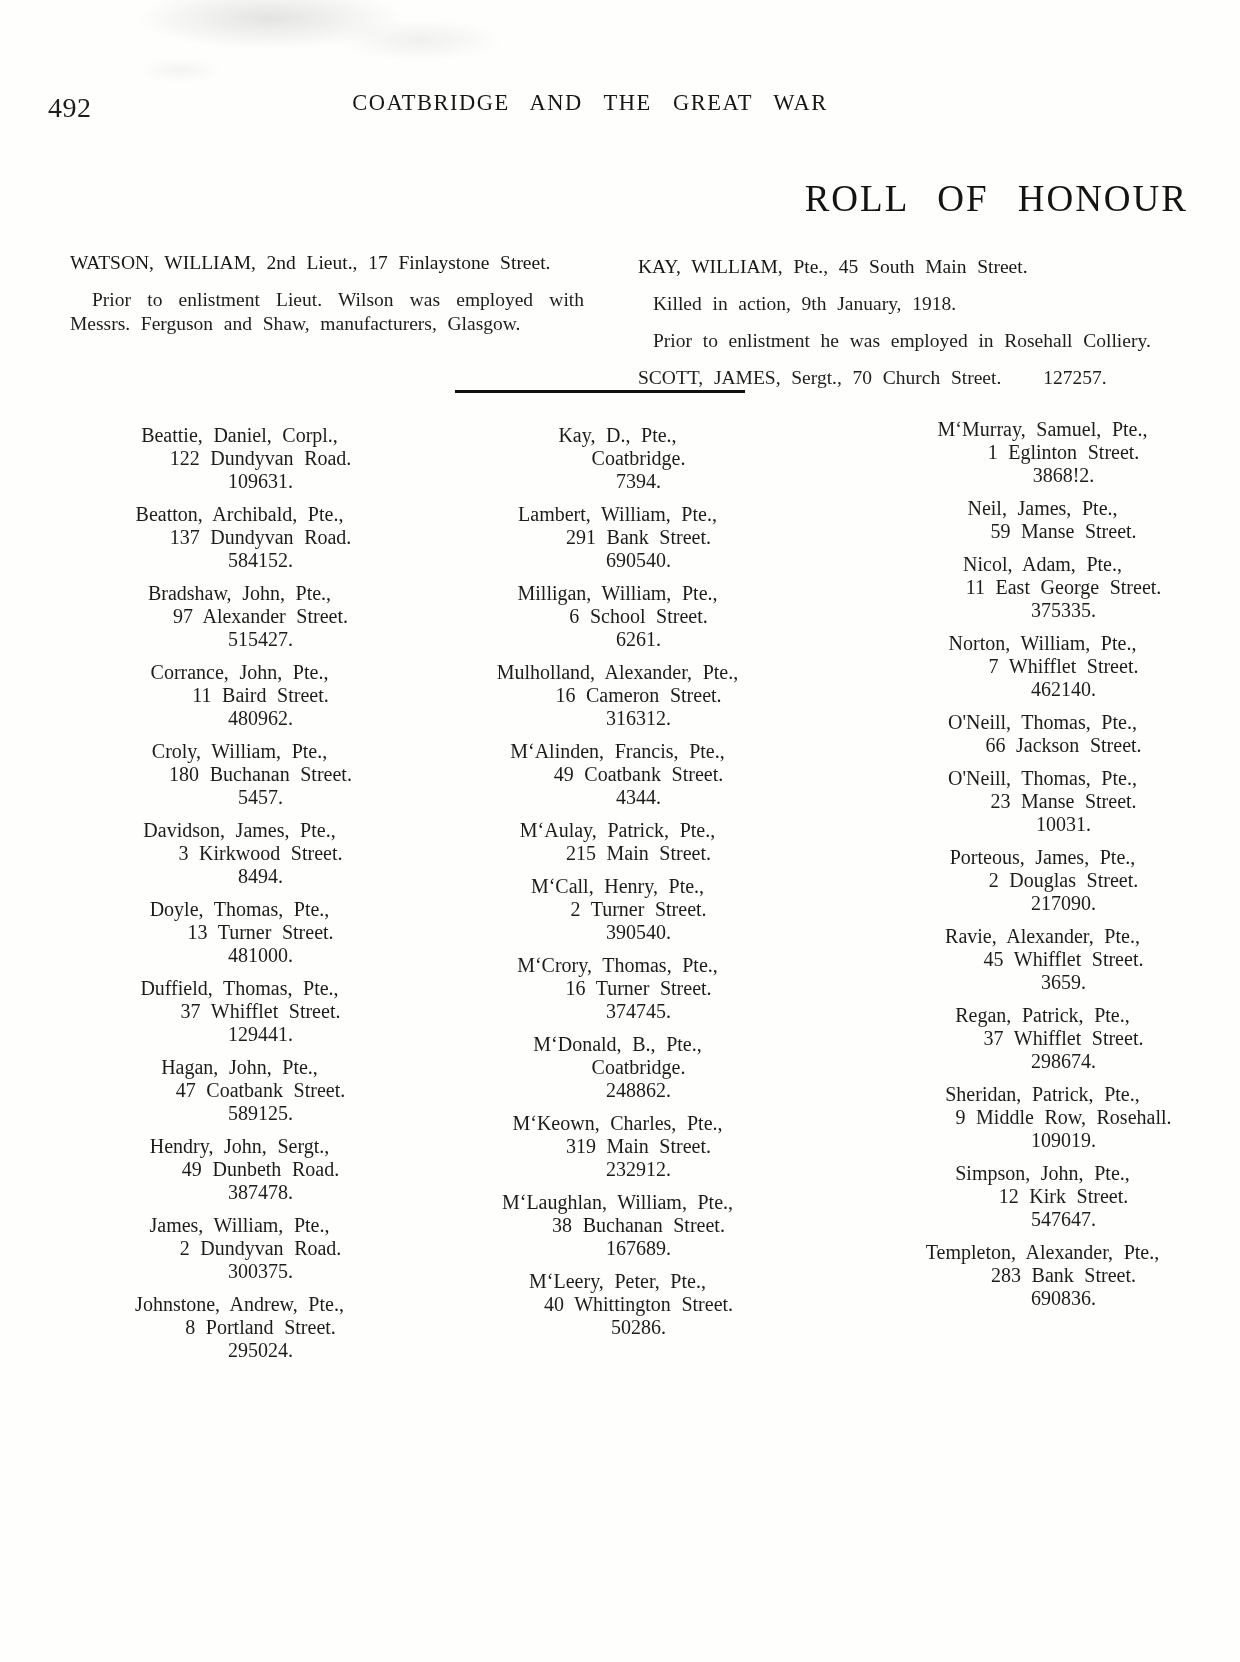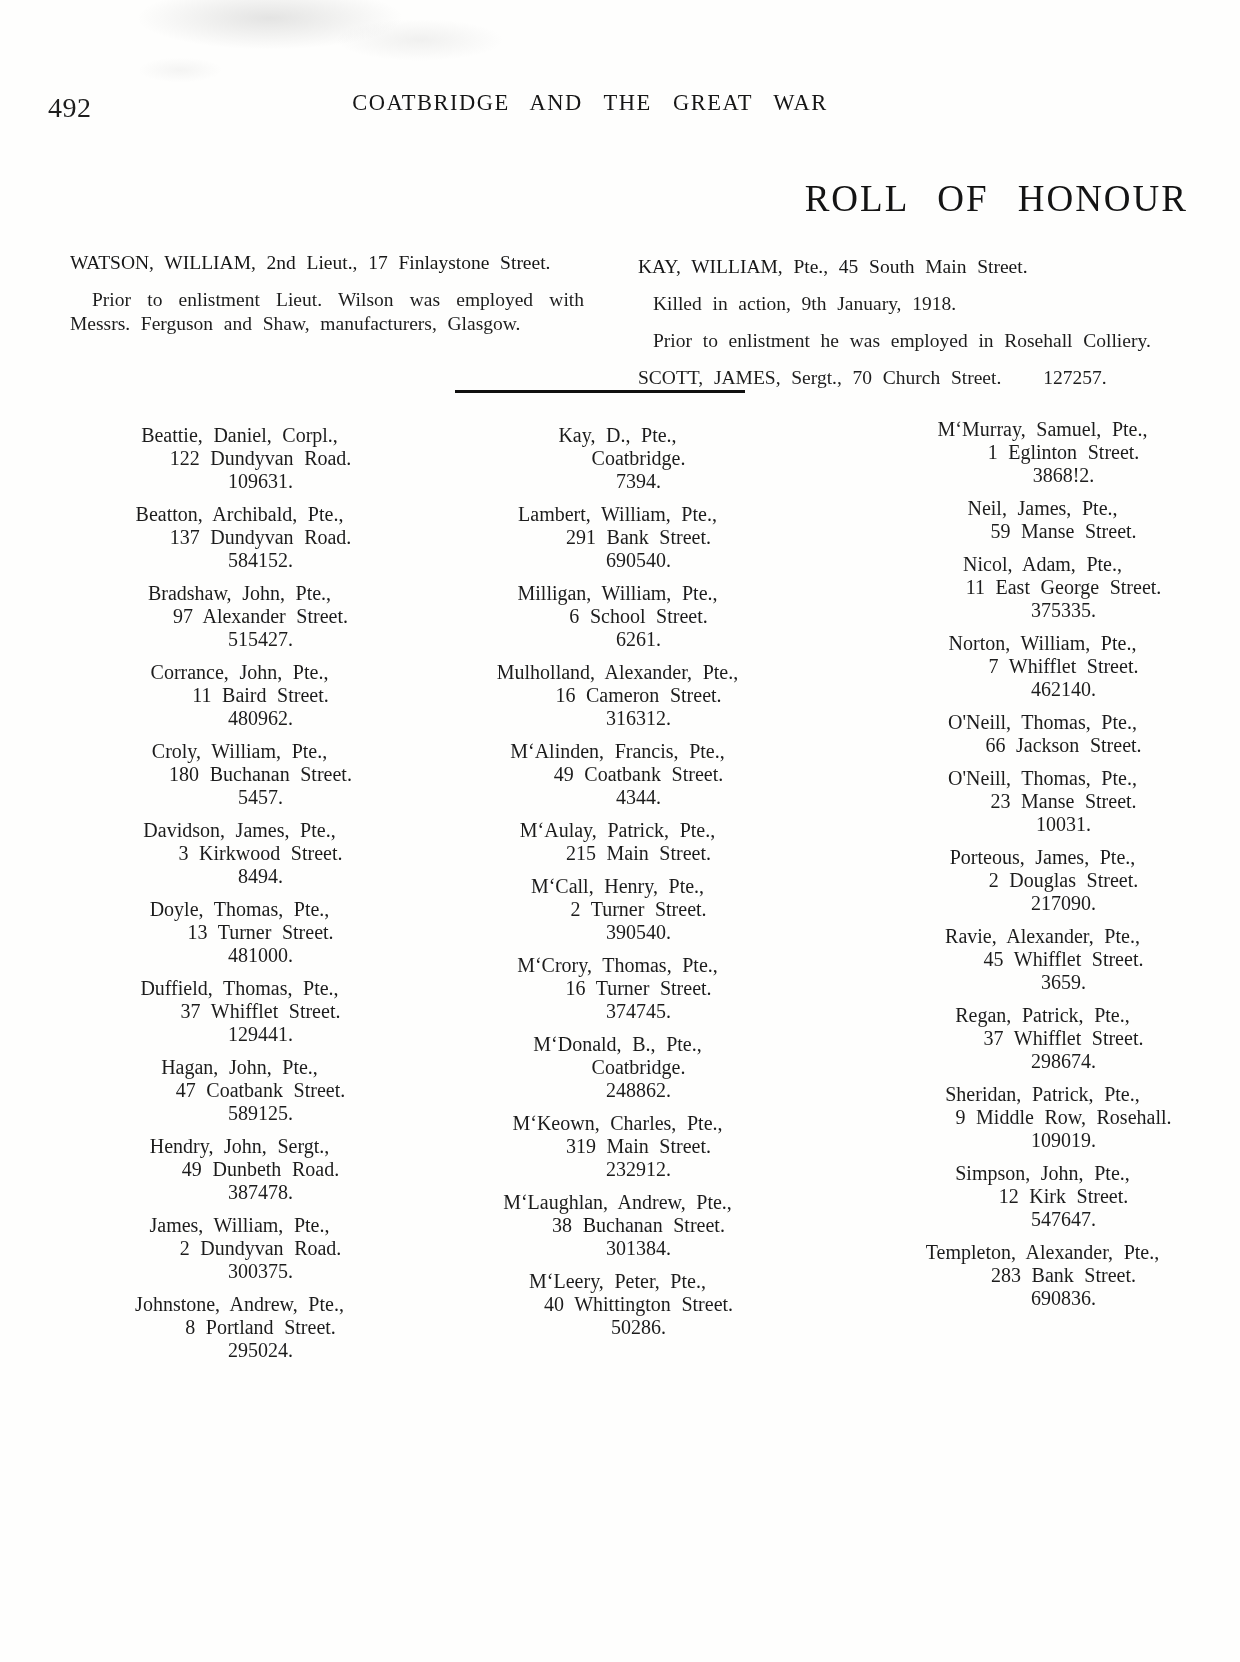--- a/index.html
+++ b/index.html
@@ -282,23 +282,23 @@
     <div class="e-num">248862.</div>
   </div>
 
   <div class="roll-entry">
     <div class="e-name">M‘Keown, Charles, Pte.,</div>
     <div class="e-addr">319 Main Street.</div>
     <div class="e-num">232912.</div>
   </div>
 
   <div class="roll-entry">
-    <div class="e-name">M‘Laughlan, Andrew, Pte.,</div>
+    <div class="e-name">M‘Laughlan, William, Pte.,</div>
     <div class="e-addr">38 Buchanan Street.</div>
-    <div class="e-num">301384.</div>
+    <div class="e-num">167689.</div>
   </div>
 
   <div class="roll-entry">
     <div class="e-name">M‘Leery, Peter, Pte.,</div>
     <div class="e-addr">40 Whittington Street.</div>
     <div class="e-num">50286.</div>
   </div>
 </div>
     <div class="roll-col roll-col-2">
   <div class="roll-entry">

